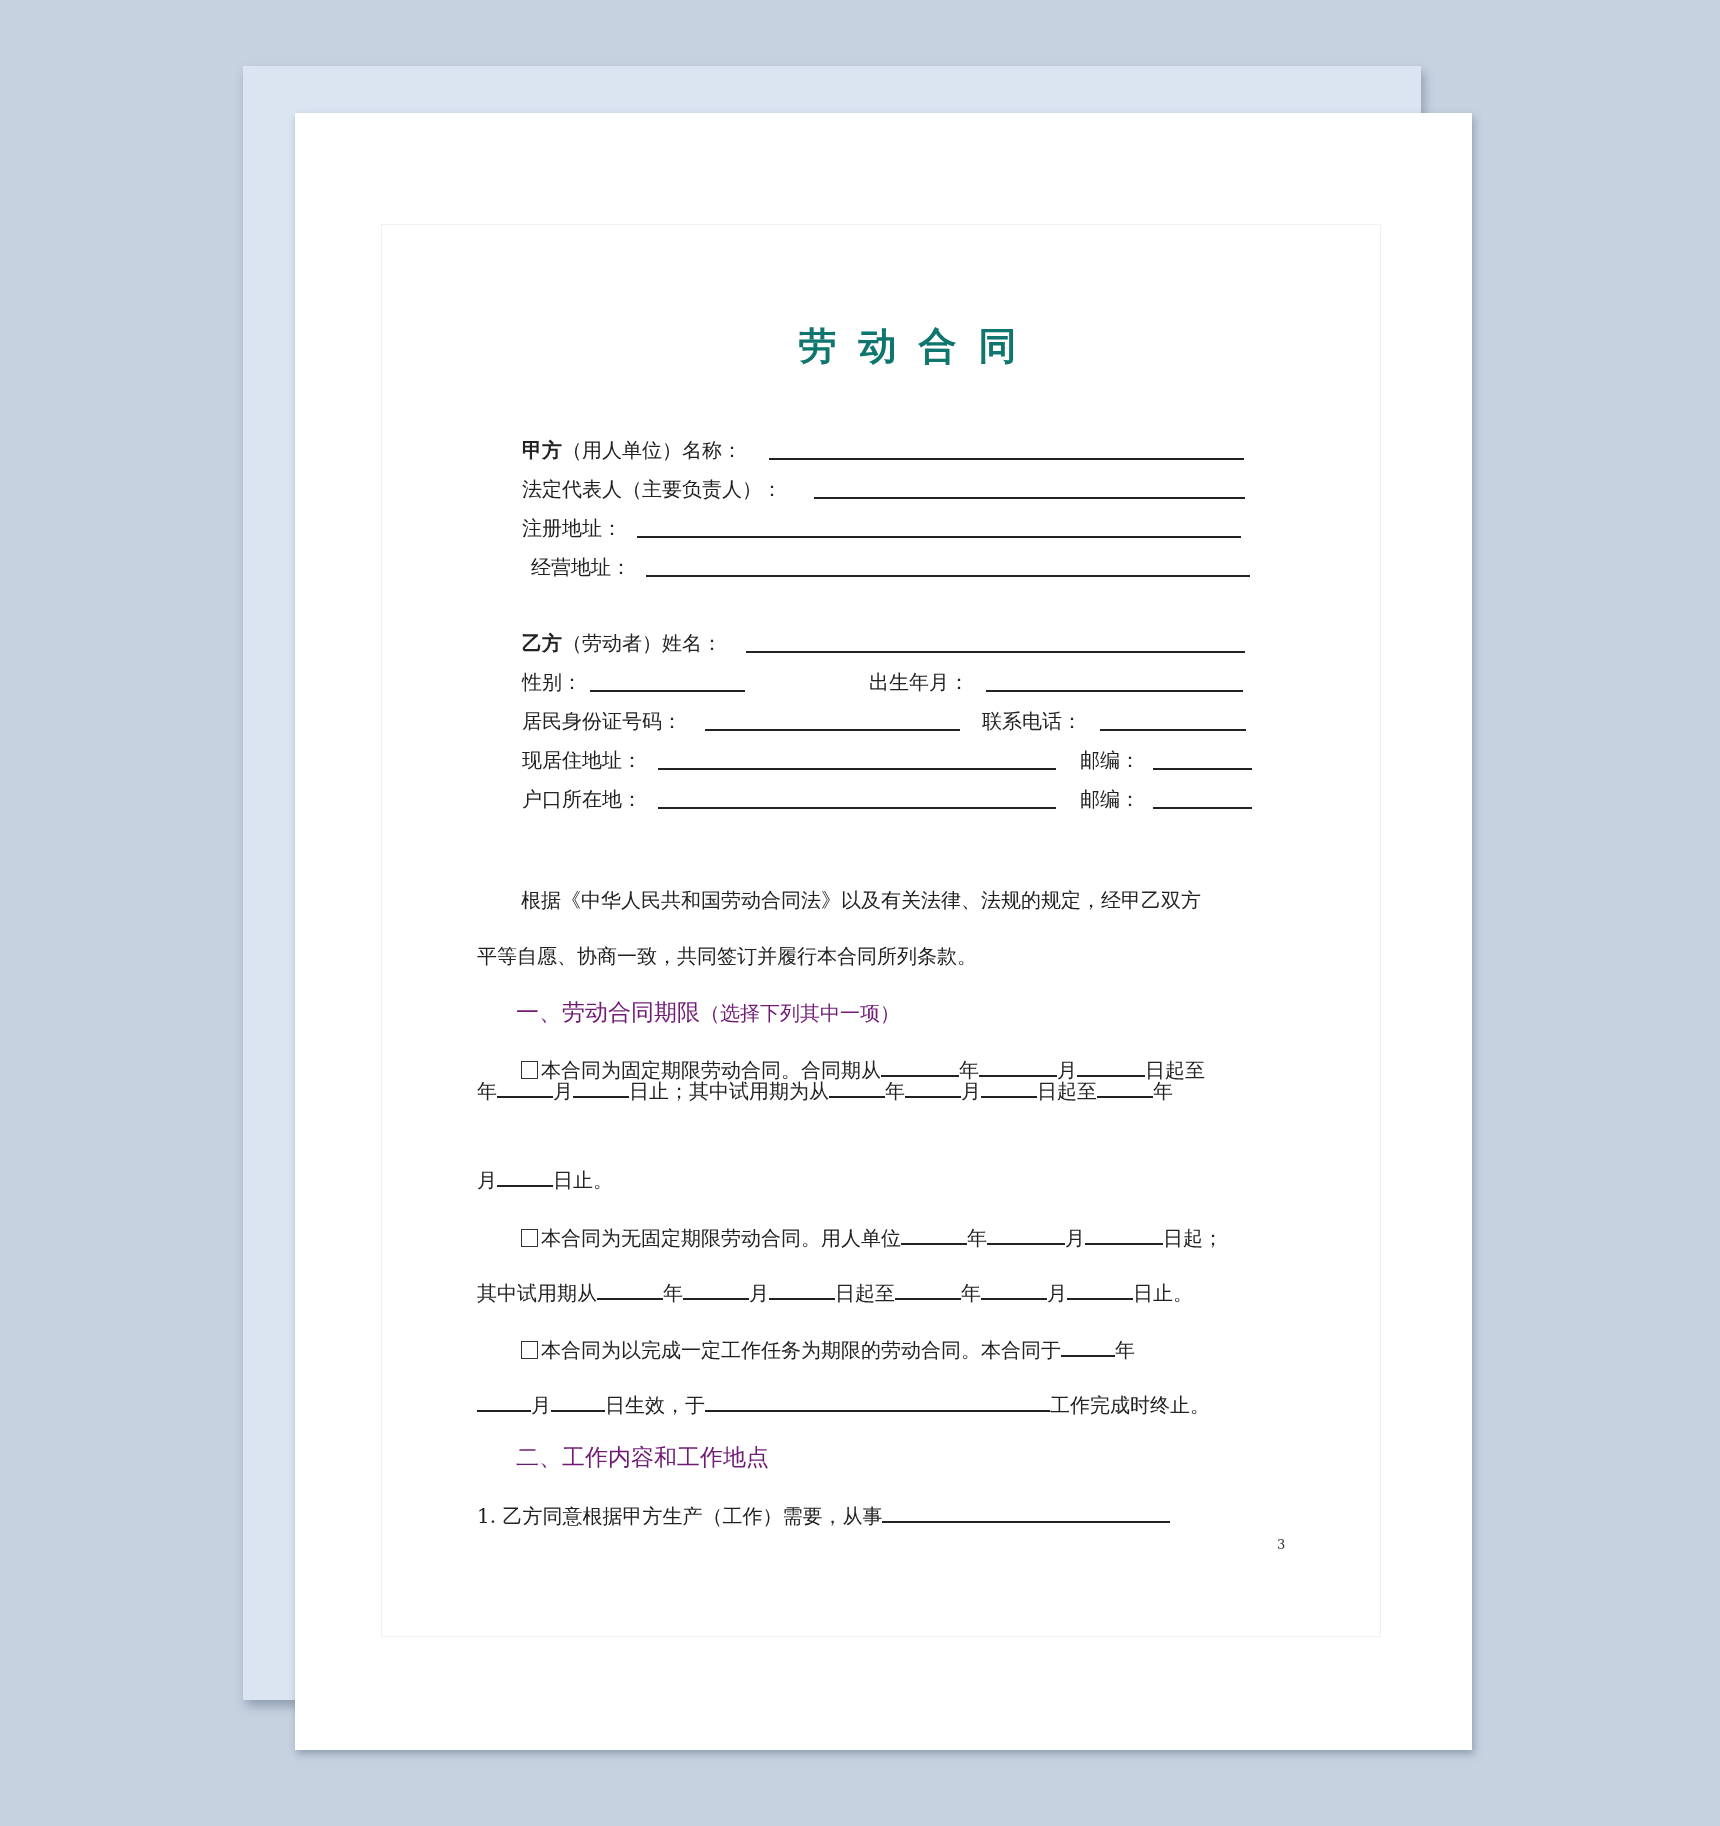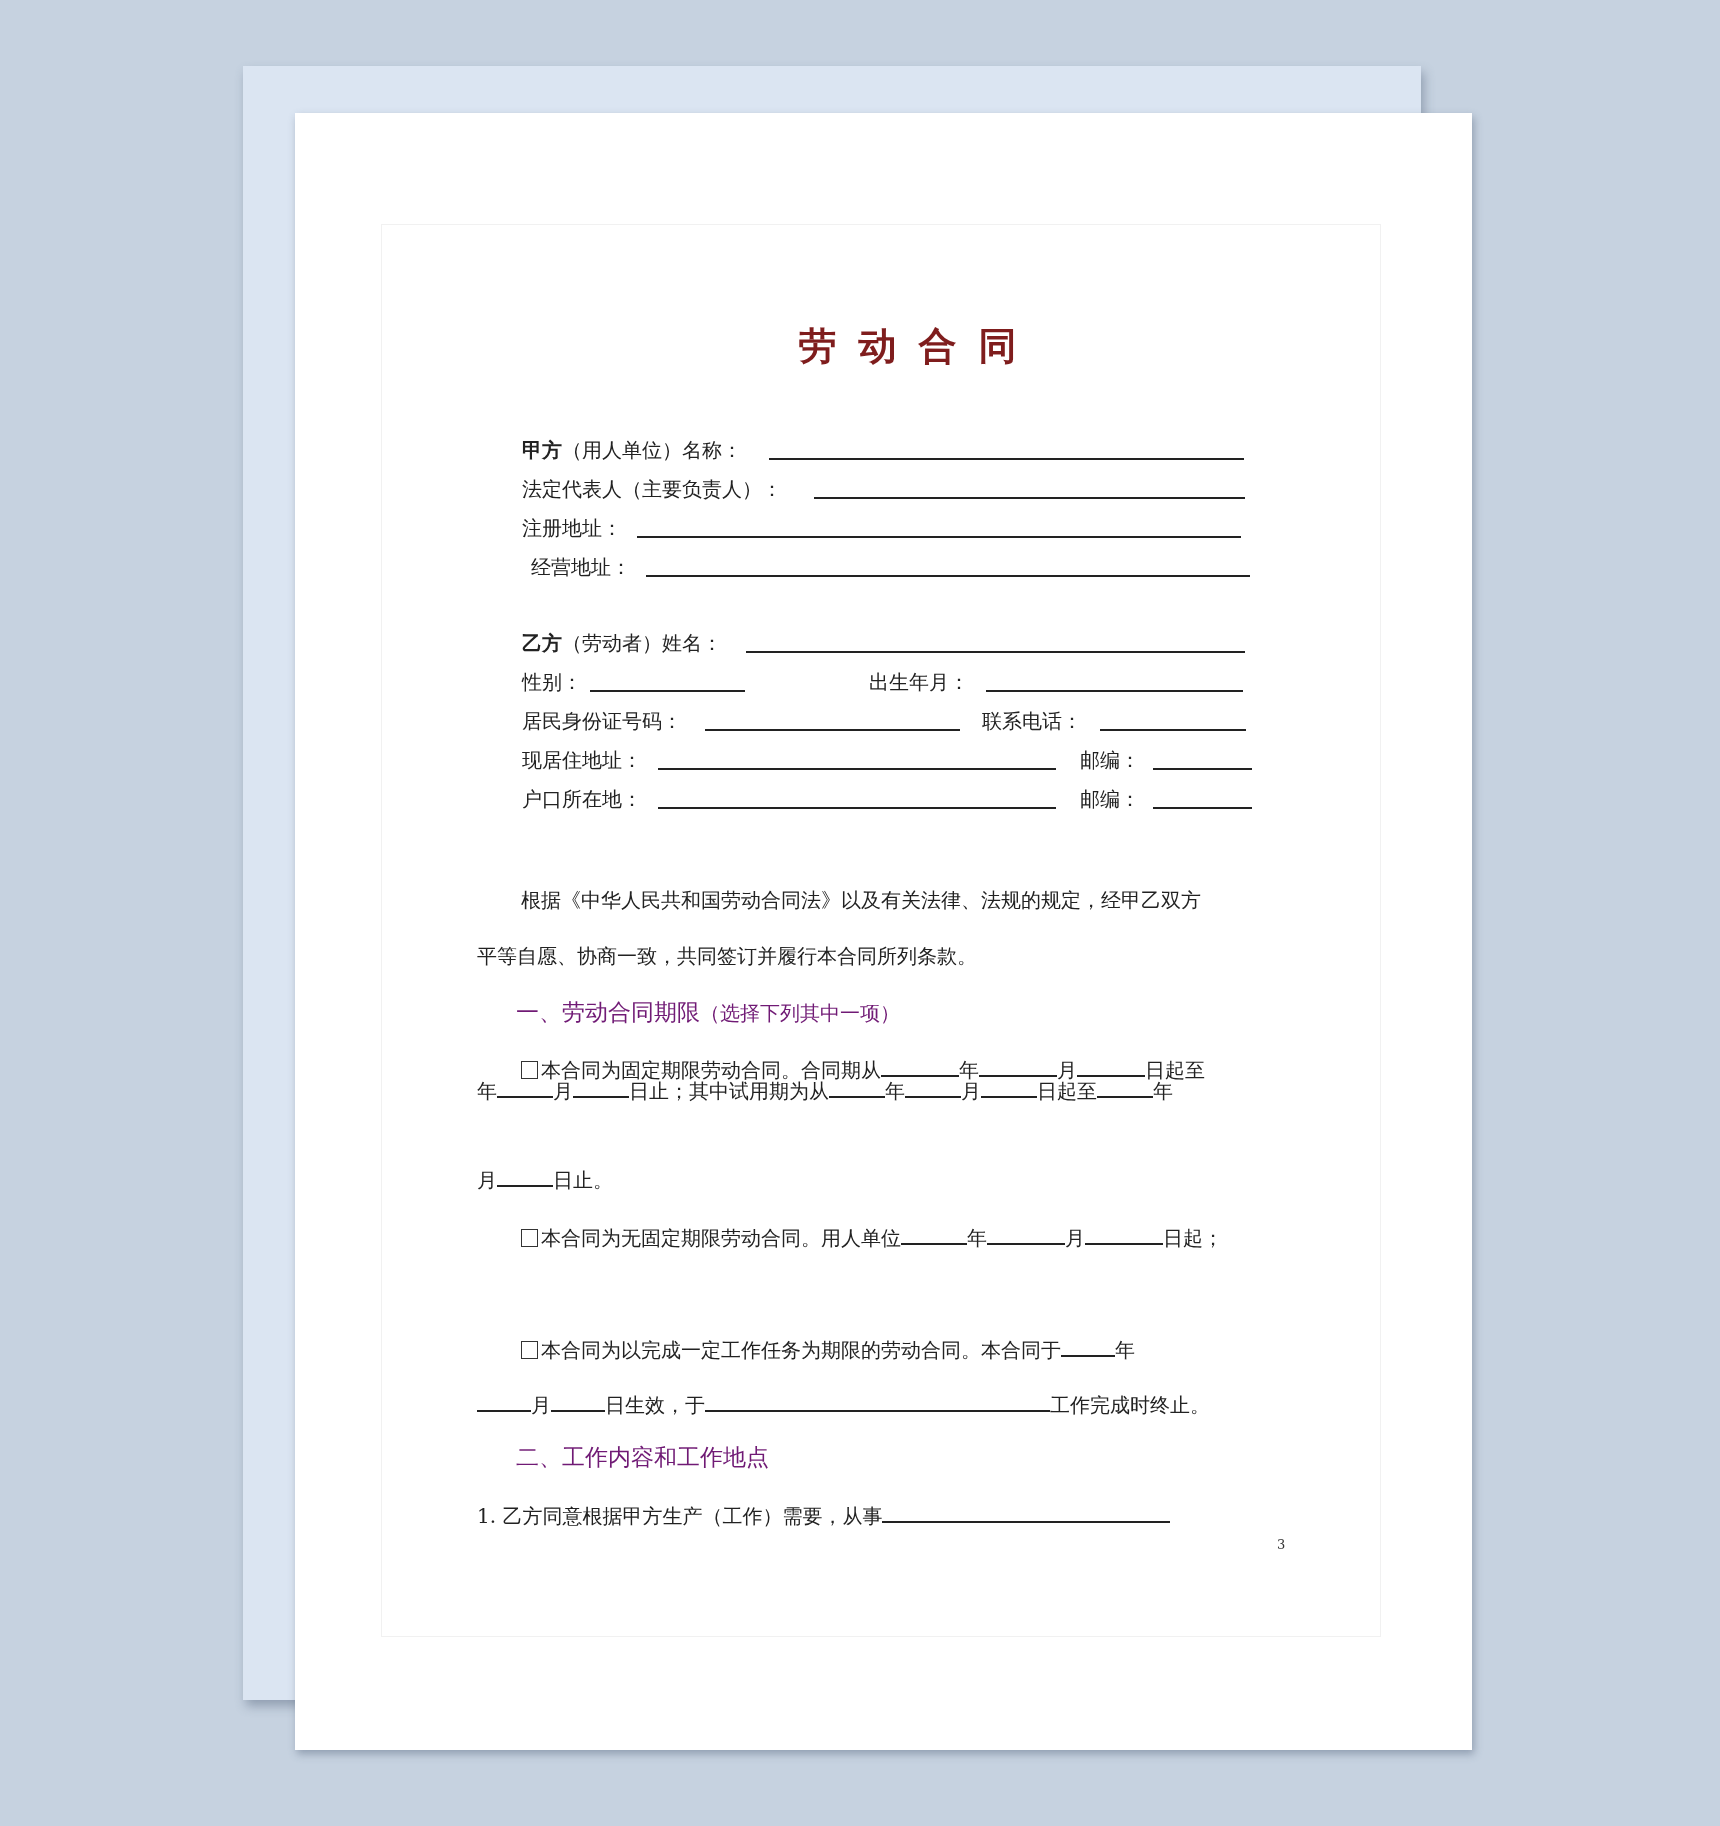--- a/index.html
+++ b/index.html
@@ -46,21 +46,21 @@
       position: absolute;
       left: 0;
       right: 0;
       top: 208px;
       text-align: center;
       font-family: "DejaVu Sans", "Liberation Sans", sans-serif;
       font-weight: bold;
       font-size: 38px;
       letter-spacing: 22px;
       text-indent: 22px;
-      color: #7f1d1d;
+      color: #0f766e;
       padding-left: 48px;
     }
     .form-row {
       position: absolute;
       left: 227px;
       height: 30px;
       font-size: 20px;
       line-height: 30px;
       white-space: nowrap;
       color: #222;
@@ -185,20 +185,23 @@
   <div class="para" style="top:961px;">
     <span>年</span><span class="u" style="width:56px;"></span><span>月</span><span class="u" style="width:56px;"></span><span>日止；其中试用期为从</span><span class="u" style="width:56px;"></span><span>年</span><span class="u" style="width:56px;"></span><span>月</span><span class="u" style="width:56px;"></span><span>日起至</span><span class="u" style="width:56px;"></span><span>年</span>
   </div>
   <div class="para" style="top:1050px;">
     <span>月</span><span class="u" style="width:56px;"></span><span>日止。</span>
   </div>
 
   <div class="para" style="top:1108px;padding-left:44px;">
     <span class="cb"></span><span>本合同为无固定期限劳动合同。用人单位</span><span class="u" style="width:66px;"></span><span>年</span><span class="u" style="width:78px;"></span><span>月</span><span class="u" style="width:78px;"></span><span>日起；</span>
   </div>
+  <div class="para" style="top:1163px;">
+    <span>其中试用期从</span><span class="u" style="width:66px;"></span><span>年</span><span class="u" style="width:66px;"></span><span>月</span><span class="u" style="width:66px;"></span><span>日起至</span><span class="u" style="width:66px;"></span><span>年</span><span class="u" style="width:66px;"></span><span>月</span><span class="u" style="width:66px;"></span><span>日止。</span>
+  </div>
 
   <div class="para" style="top:1220px;padding-left:44px;">
     <span class="cb"></span><span>本合同为以完成一定工作任务为期限的劳动合同。本合同于</span><span class="u" style="width:54px;"></span><span>年</span>
   </div>
   <div class="para" style="top:1275px;">
     <span class="u" style="width:54px;"></span><span>月</span><span class="u" style="width:54px;"></span><span>日生效，于</span><span class="u" style="width:345px;"></span><span>工作完成时终止。</span>
   </div>
 
   <div class="heading" style="top:1328px;">二、工作内容和工作地点</div>
   <div class="para" style="top:1386px;">

